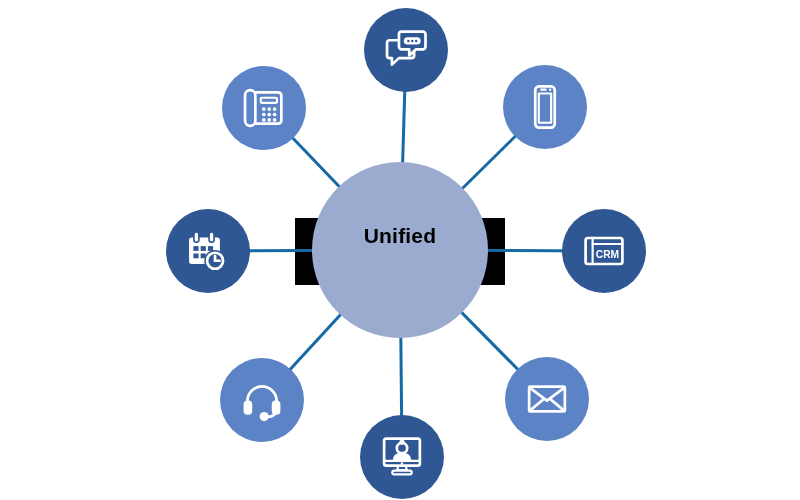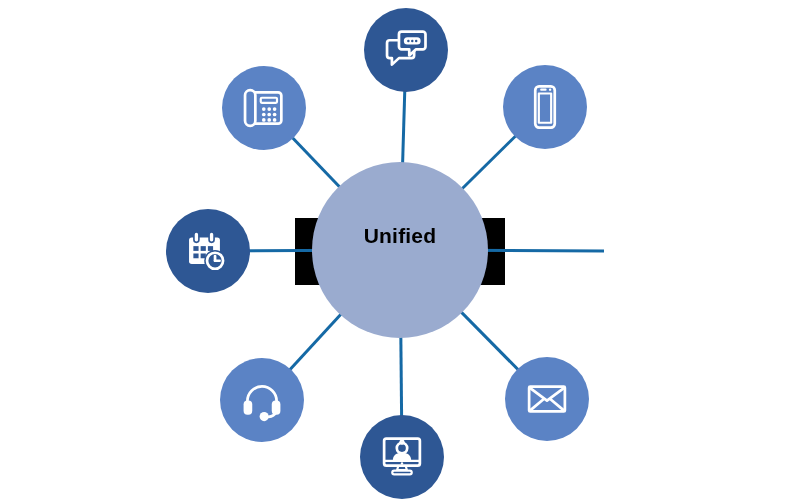--- a/index.html
+++ b/index.html
@@ -75,20 +75,28 @@
 
   <div class="node tone-medium node--smartphone">
     <svg class="icon" viewBox="0 0 48 48">
       <rect class="s" x="15" y="5" width="18" height="38" rx="3.5"></rect>
       <rect class="s2" x="18.3" y="11.5" width="11.4" height="27"></rect>
       <rect class="fw" x="19.5" y="7" width="6" height="2" rx="1"></rect>
       <circle class="fw" cx="28.7" cy="8" r="1.1"></circle>
     </svg>
   </div>
 
+  <div class="node tone-dark node--crm">
+    <svg class="icon" viewBox="0 0 48 48">
+      <rect class="s" x="7" y="12" width="34" height="24" rx="2"></rect>
+      <line class="s2" x1="13.5" y1="12.5" x2="13.5" y2="35.5"></line>
+      <line class="s2" x1="13.5" y1="17.5" x2="40.5" y2="17.5"></line>
+      <text x="27.2" y="30" text-anchor="middle">CRM</text>
+    </svg>
+  </div>
 
   <div class="node tone-medium node--email">
     <svg class="icon" viewBox="0 0 48 48">
       <rect class="s" x="7.5" y="12.5" width="33" height="23" rx="1"></rect>
       <polyline class="s" points="8.5,14 24,25.5 39.5,14"></polyline>
       <line class="s" x1="8.5" y1="34.5" x2="20.5" y2="24.5"></line>
       <line class="s" x1="39.5" y1="34.5" x2="27.5" y2="24.5"></line>
     </svg>
   </div>
 

